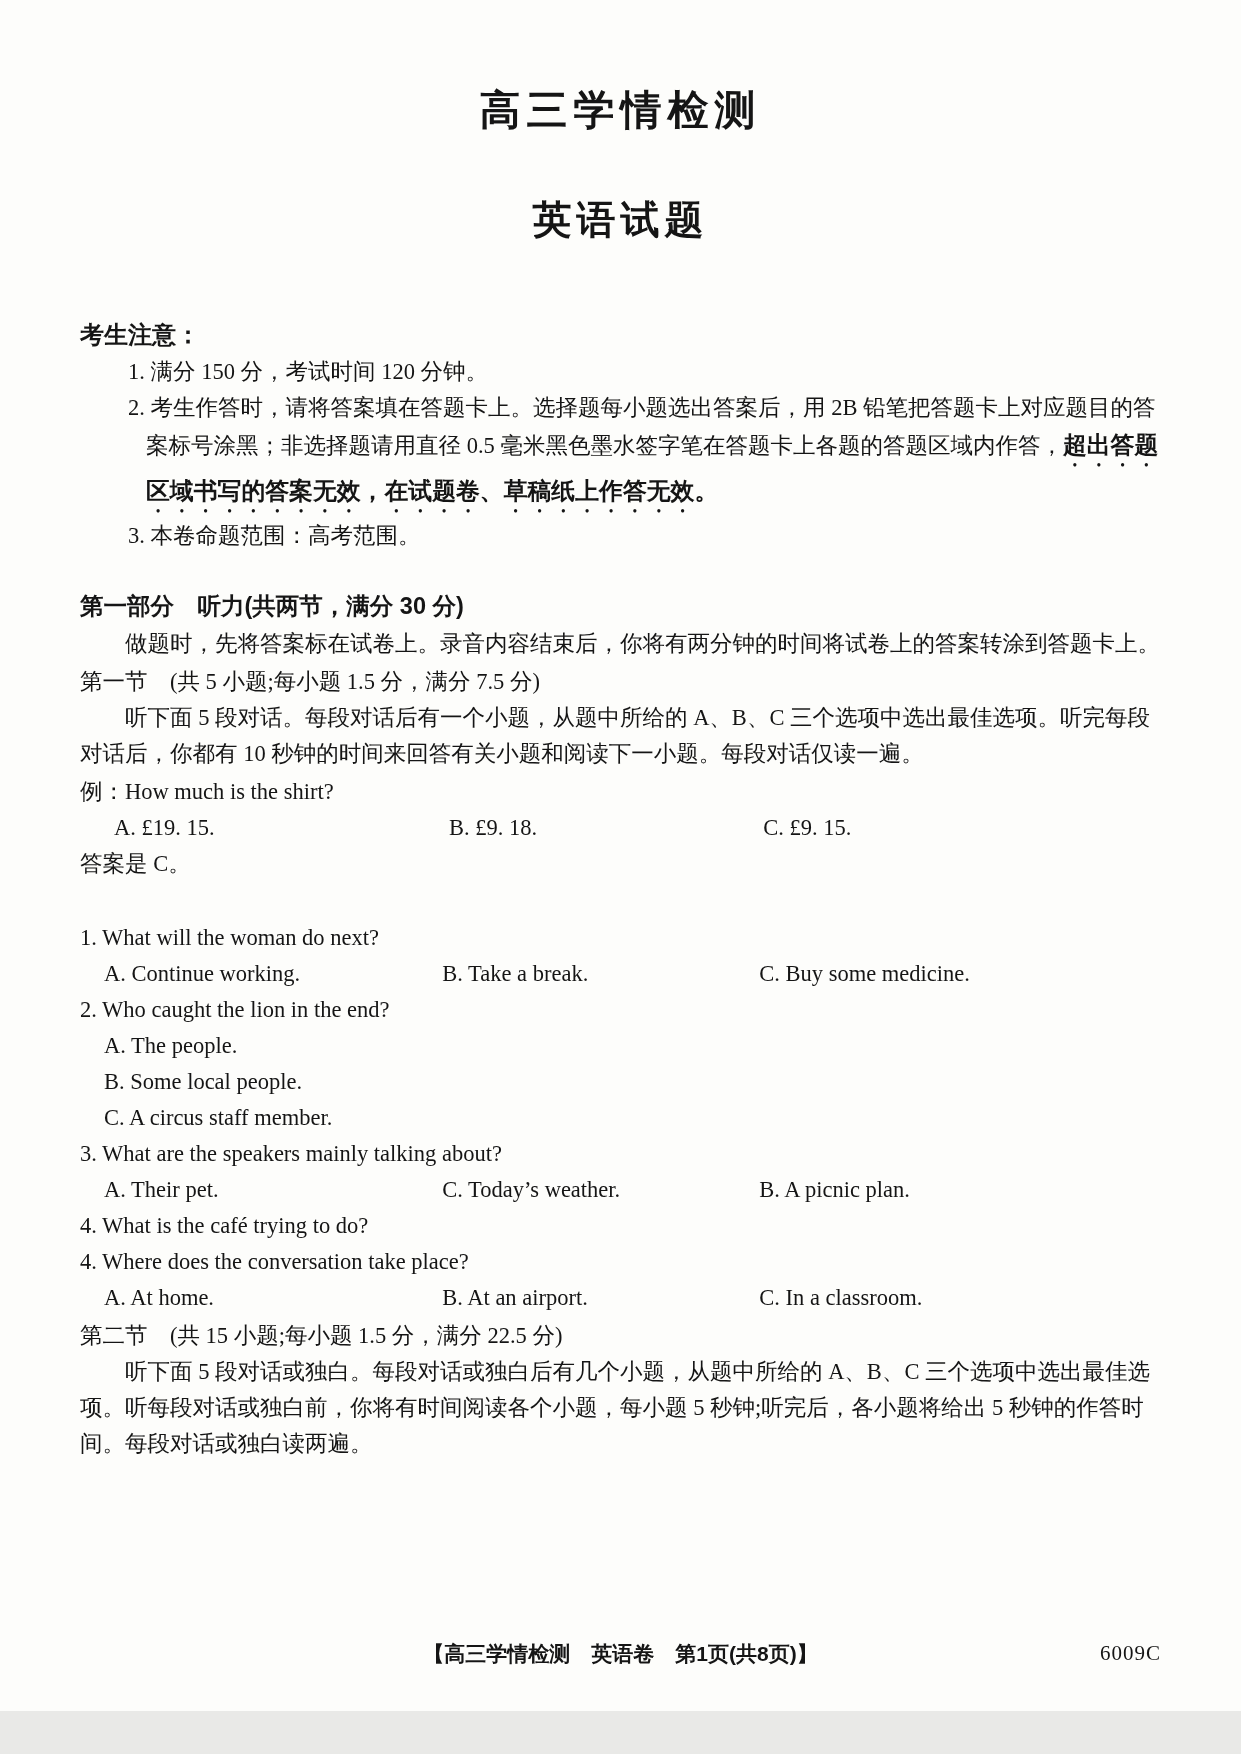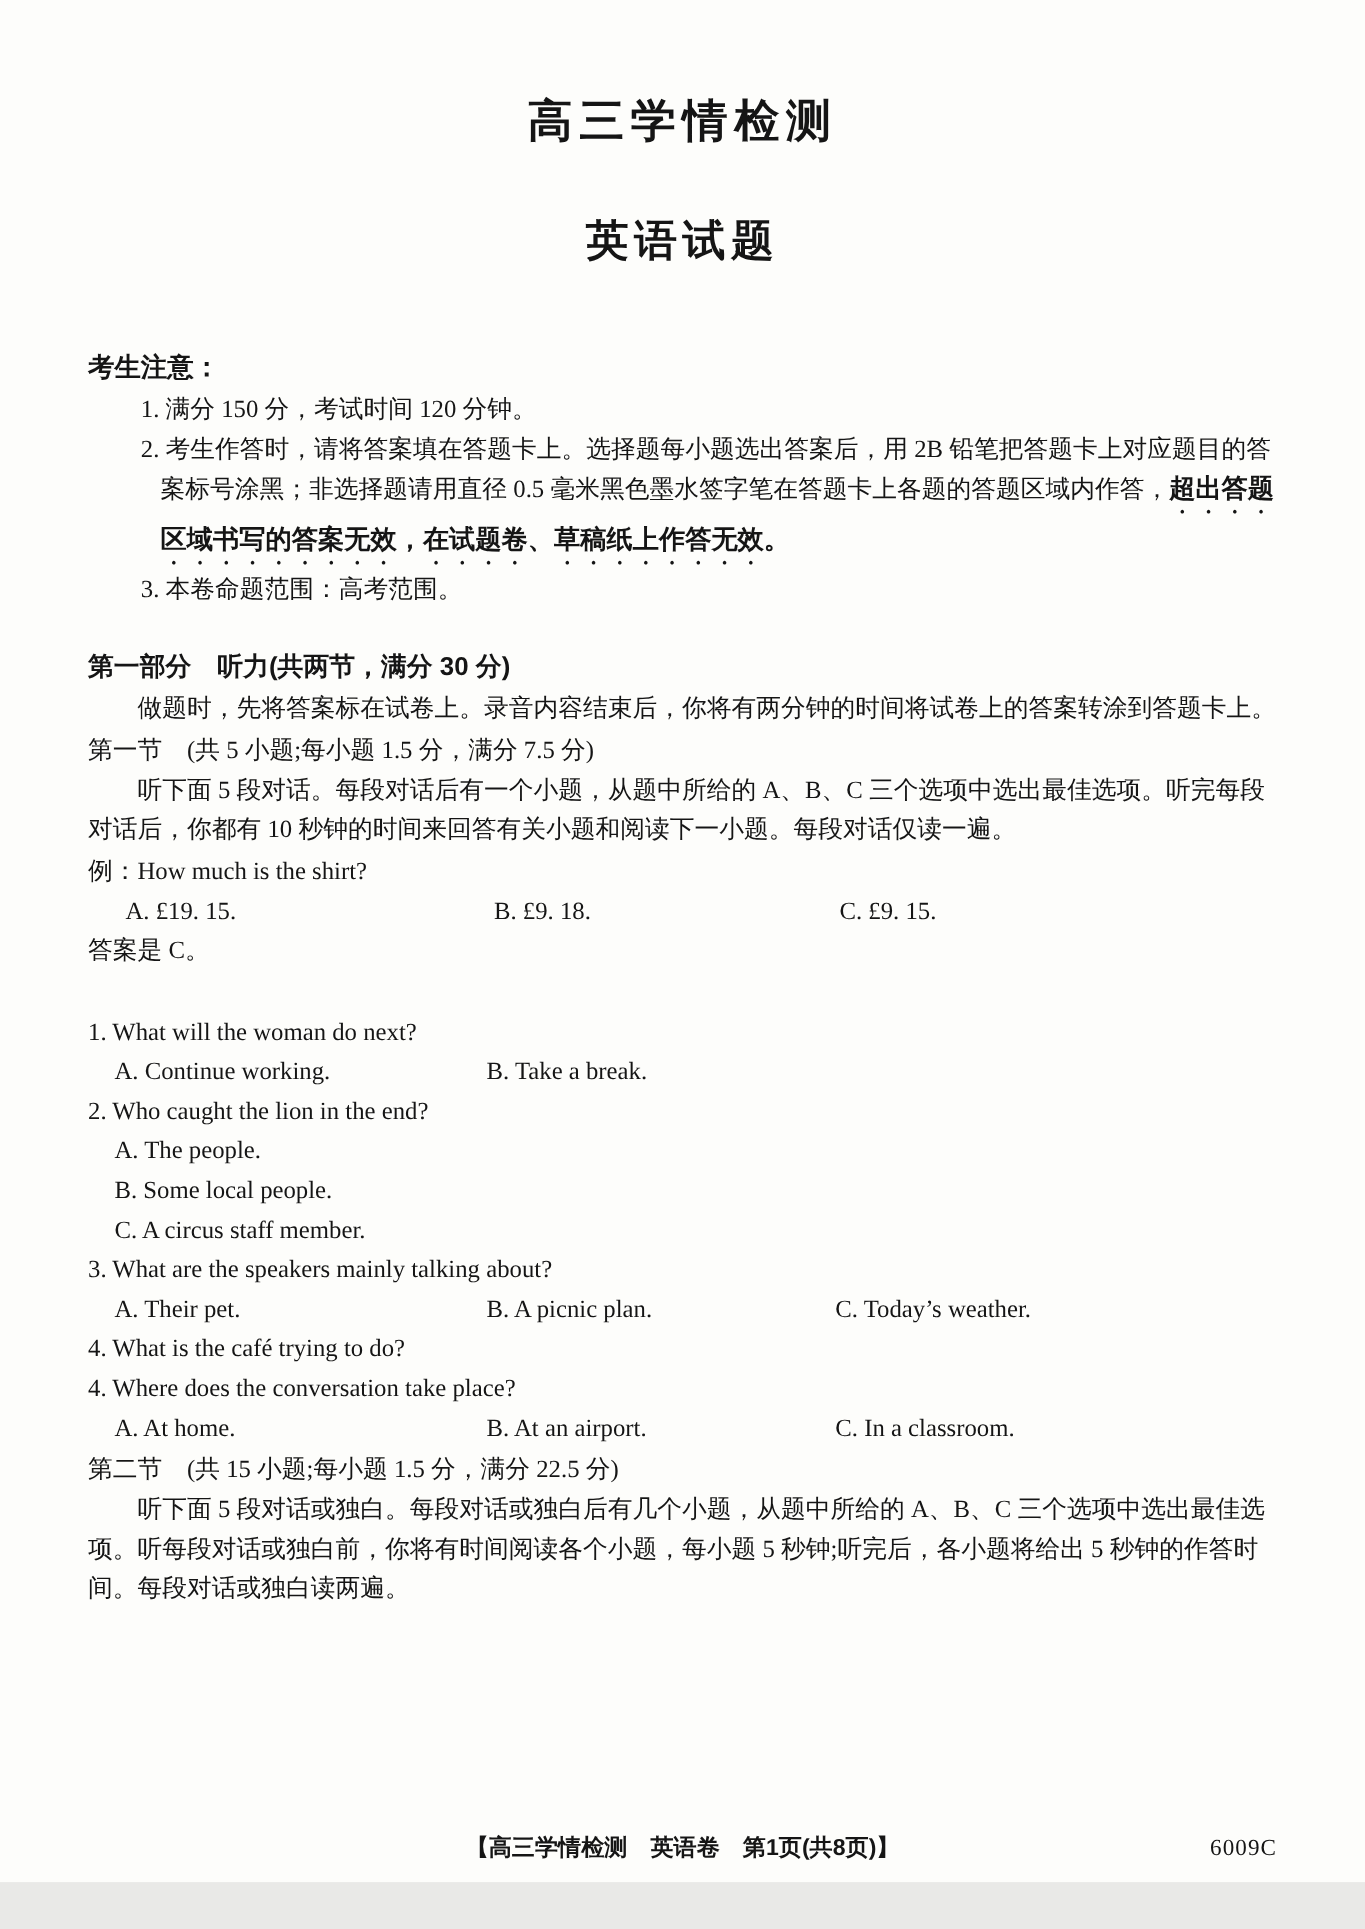--- a/index.html
+++ b/index.html
@@ -79,21 +79,21 @@
     display: block;
     padding-left: 24px;
   }
   .questions { margin-top: 38px; }
   .question { margin: 0; }
   .section2 { margin-top: 2px; }
   .footer {
     position: absolute;
     left: 80px;
     right: 80px;
-    bottom: 18px;
+    bottom: 44px;
     height: 30px;
   }
   .footer-center {
     text-align: center;
     font-family: "Liberation Sans", "DejaVu Sans", sans-serif;
     font-weight: 700;
     font-size: 21px;
   }
   .footer-code {
     position: absolute;
@@ -135,38 +135,39 @@
   </div>
   <div class="example-answer">答案是 C。</div>
 
   <div class="questions">
 
     <div class="question">
       <div class="q-text">1. What will the woman do next?</div>
       <div class="options-row">
         <span class="option">A. Continue working.</span>
         <span class="option">B. Take a break.</span>
+        <span class="option">C. Buy some medicine.</span>
       </div>
     </div>
 
     <div class="question">
       <div class="q-text">2. Who caught the lion in the end?</div>
       <div class="options-stack">
         <span class="option">A. The people.</span>
         <span class="option">B. Some local people.</span>
         <span class="option">C. A circus staff member.</span>
       </div>
     </div>
 
     <div class="question">
       <div class="q-text">3. What are the speakers mainly talking about?</div>
       <div class="options-row">
         <span class="option">A. Their pet.</span>
+        <span class="option">C. Today’s weather.</span>
         <span class="option">B. A picnic plan.</span>
-        <span class="option">C. Today’s weather.</span>
       </div>
     </div>
 
     <div class="question">
       <div class="q-text">4. What is the café trying to do?</div>
     </div>
 
     <div class="question">
       <div class="q-text">4. Where does the conversation take place?</div>
       <div class="options-row">

